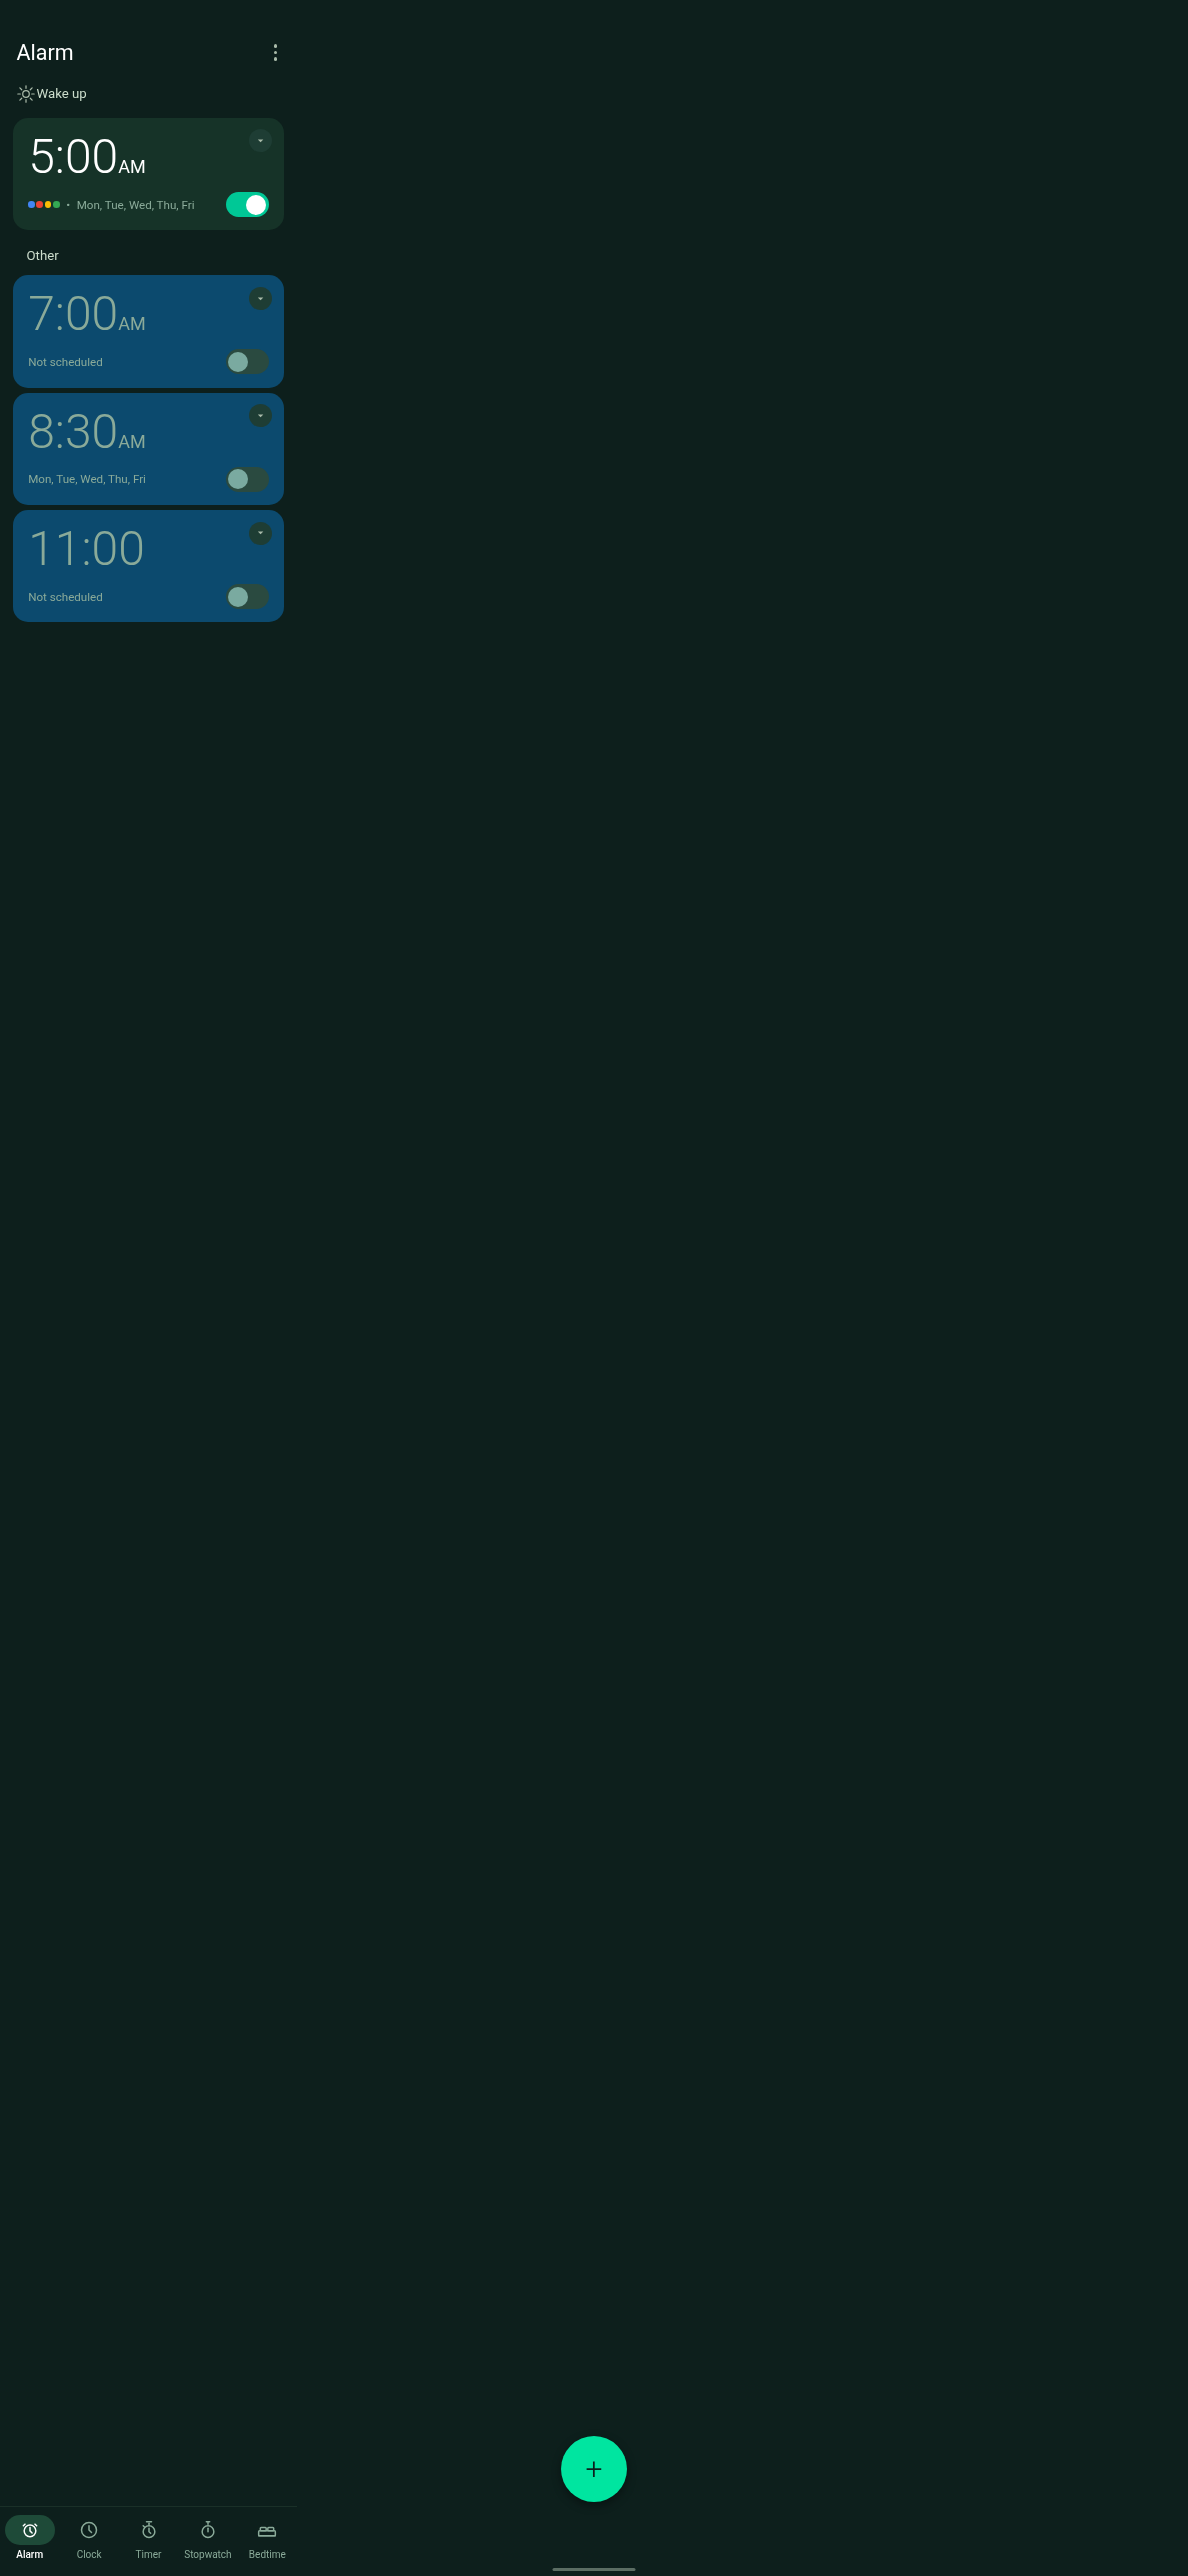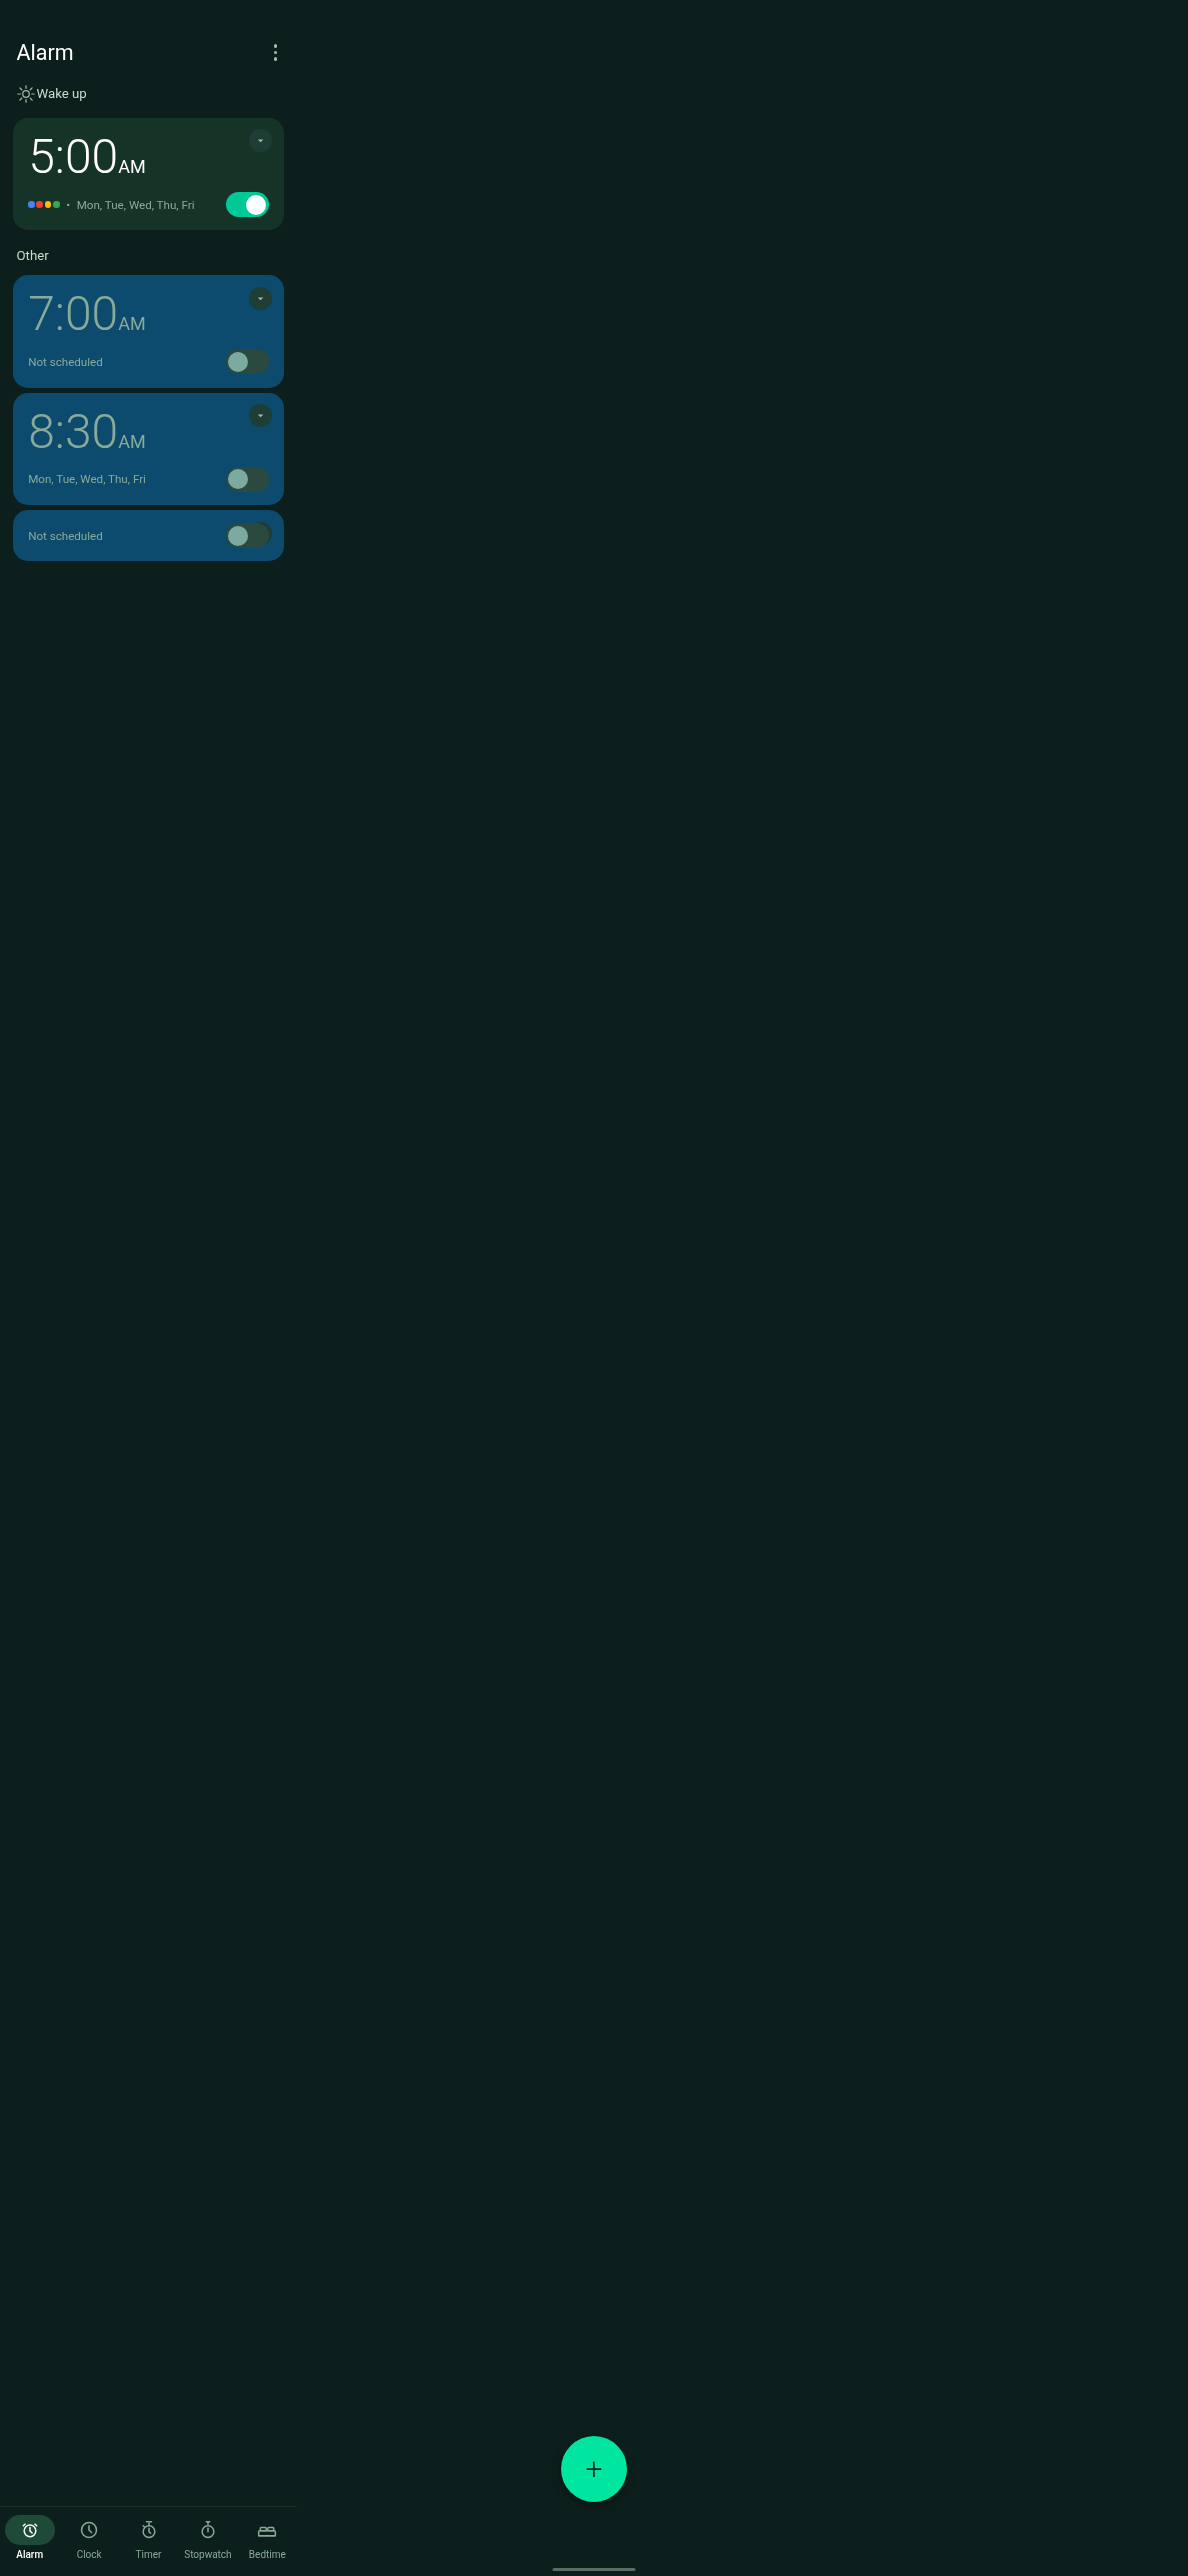--- a/index.html
+++ b/index.html
@@ -192,20 +192,21 @@
       background-color: #7aaaa0;
     }
 
     .section-header {
       padding: 13.2px 16.5px 6.6px 16.5px;
     }
 
     .section-header-text {
       font-size: 13.2px;
       color: #ccddcc;
+      margin-left: 10px;
     }
 
     .fab {
       position: fixed;
       bottom: 74px;
       left: 50%;
       transform: translateX(-50%);
       width: 66px;
       height: 66px;
       border-radius: 50%;
@@ -392,20 +393,23 @@
         </div>
       </div>
     </div>
 
     <div class="alarm-card">
       <div class="expand-btn">
         <svg viewBox="0 0 24 24" xmlns="http://www.w3.org/2000/svg">
           <path d="M7 10l5 5 5-5z" fill="#aabbaa"></path>
         </svg>
       </div>
+      <div class="alarm-time dim">
+        <span>11:00</span><span class="ampm"></span>
+      </div>
       <div class="alarm-footer">
         <div class="alarm-days">
           <span>Not scheduled</span>
         </div>
         <div class="toggle off">
           <div class="toggle-knob"></div>
         </div>
       </div>
     </div>
   </div>

